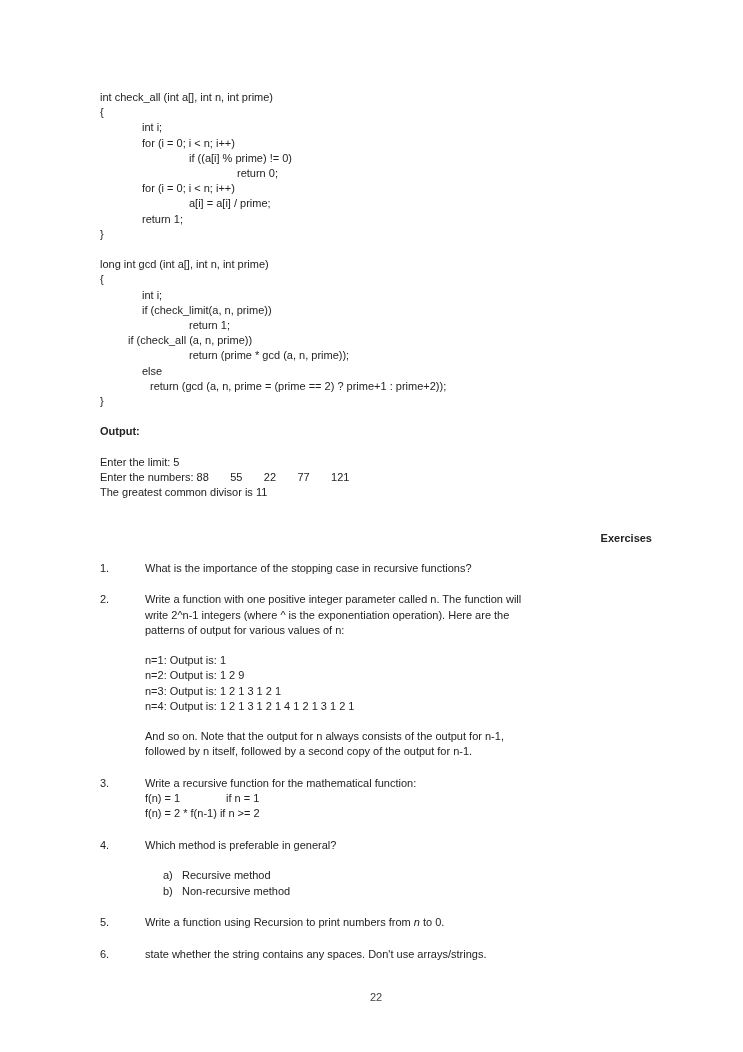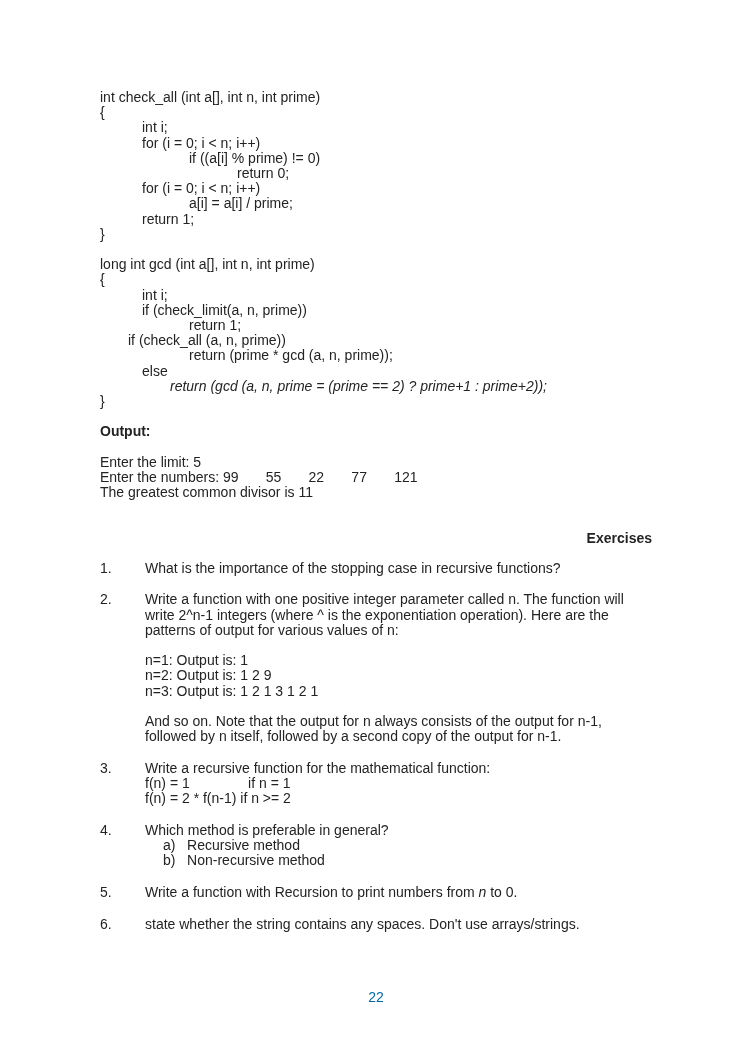--- a/index.html
+++ b/index.html
@@ -1,33 +1,33 @@
 <!DOCTYPE html>
 <html><head>
 <meta charset="utf-8">
 <style>
   html,body{margin:0;padding:0;background:#e8e8e8;}
   .page{
     width:743px;height:1052px;background:#ffffff;position:relative;
-    font-family:"Liberation Sans",sans-serif;font-size:14px;line-height:15.2px;
+    font-family:"Liberation Sans",sans-serif;font-size:11px;line-height:15.2px;
     color:#232323;overflow:hidden;margin:0 auto;
   }
   .content{padding:90px 91px 0 100px;}
   .line{white-space:pre;min-height:15.2px;}
   .code-block{}
   .block-gap{margin-top:15.2px;}
   .output-heading{font-weight:bold;margin-top:15.2px;}
   .output-lines{margin-top:15.2px;}
   .ex-heading{font-weight:bold;text-align:right;margin-top:31px;}
   .ex-list{margin-top:14px;}
   .ex-item{display:flex;margin-bottom:16.5px;}
   .ex-num{width:45px;flex:none;}
   .ex-body{flex:1;}
   .it{font-style:italic;}
-  .page-number{position:absolute;top:990px;left:100px;width:552px;text-align:center;color:#0369a1;}
+  .page-number{position:absolute;top:990px;left:100px;width:552px;text-align:center;color:#404040;}
 </style>
 </head>
 <body>
 
 <div class="page">
   <div class="content">
 
     <div class="code-block">
         <div class="line">int check_all (int a[], int n, int prime)</div>
         <div class="line">{</div>
@@ -43,29 +43,29 @@
 
     <div class="code-block block-gap">
         <div class="line">long int gcd (int a[], int n, int prime)</div>
         <div class="line">{</div>
         <div class="line" style="margin-left: 42px;">int i;</div>
         <div class="line" style="margin-left: 42px;">if (check_limit(a, n, prime))</div>
         <div class="line" style="margin-left: 89px;">return 1;</div>
         <div class="line" style="margin-left: 28px;">if (check_all (a, n, prime))</div>
         <div class="line" style="margin-left: 89px;">return (prime * gcd (a, n, prime));</div>
         <div class="line" style="margin-left: 42px;">else</div>
-        <div class="line" style="margin-left: 70px; font-style: italic;">return (gcd (a, n, prime = (prime == 2) ? prime+1 : prime+2));</div>
+        <div class="line" style="margin-left: 50px;">return (gcd (a, n, prime = (prime == 2) ? prime+1 : prime+2));</div>
         <div class="line">}</div>
       </div>
 
     <div class="output-heading">Output:</div>
 
     <div class="output-lines">
         <div class="line">Enter the limit: 5</div>
-        <div class="line">Enter the numbers: 99       55       22       77       121</div>
+        <div class="line">Enter the numbers: 88       55       22       77       121</div>
         <div class="line">The greatest common divisor is 11</div>
       </div>
 
     <div class="ex-heading">Exercises</div>
 
     <div class="ex-list" id="exercises">
         <div class="ex-item">
           <div class="ex-num">1.</div>
           <div class="ex-body">
             <div class="line">What is the importance of the stopping case in recursive functions?</div>
@@ -74,45 +74,46 @@
         <div class="ex-item">
           <div class="ex-num">2.</div>
           <div class="ex-body">
             <div class="line">Write a function with one positive integer parameter called n. The function will</div>
             <div class="line">write 2^n-1 integers (where ^ is the exponentiation operation). Here are the</div>
             <div class="line">patterns of output for various values of n:</div>
             <div class="line">&nbsp;</div>
             <div class="line">n=1: Output is: 1</div>
             <div class="line">n=2: Output is: 1 2 9</div>
             <div class="line">n=3: Output is: 1 2 1 3 1 2 1</div>
+            <div class="line">n=4: Output is: 1 2 1 3 1 2 1 4 1 2 1 3 1 2 1</div>
             <div class="line">&nbsp;</div>
             <div class="line">And so on. Note that the output for n always consists of the output for n-1,</div>
             <div class="line">followed by n itself, followed by a second copy of the output for n-1.</div>
           </div>
         </div>
         <div class="ex-item">
           <div class="ex-num">3.</div>
           <div class="ex-body">
             <div class="line">Write a recursive function for the mathematical function:</div>
             <div class="line">f(n) = 1               if n = 1</div>
             <div class="line">f(n) = 2 * f(n-1) if n &gt;= 2</div>
           </div>
         </div>
         <div class="ex-item">
           <div class="ex-num">4.</div>
           <div class="ex-body">
             <div class="line">Which method is preferable in general?</div>
-            <div class="line" style="margin-left: 18px;">a)   Recursive method</div>
+            <div class="line" style="margin-left: 18px; margin-top: 15px;">a)   Recursive method</div>
             <div class="line" style="margin-left: 18px;">b)   Non-recursive method</div>
           </div>
         </div>
         <div class="ex-item">
           <div class="ex-num">5.</div>
           <div class="ex-body">
-            <div class="line"><span>Write a function with Recursion to print numbers from </span><span class="it">n</span><span> to 0.</span></div>
+            <div class="line"><span>Write a function using Recursion to print numbers from </span><span class="it">n</span><span> to 0.</span></div>
           </div>
         </div>
         <div class="ex-item">
           <div class="ex-num">6.</div>
           <div class="ex-body">
             <div class="line">state whether the string contains any spaces. Don't use arrays/strings.</div>
           </div>
         </div>
       </div>
 

